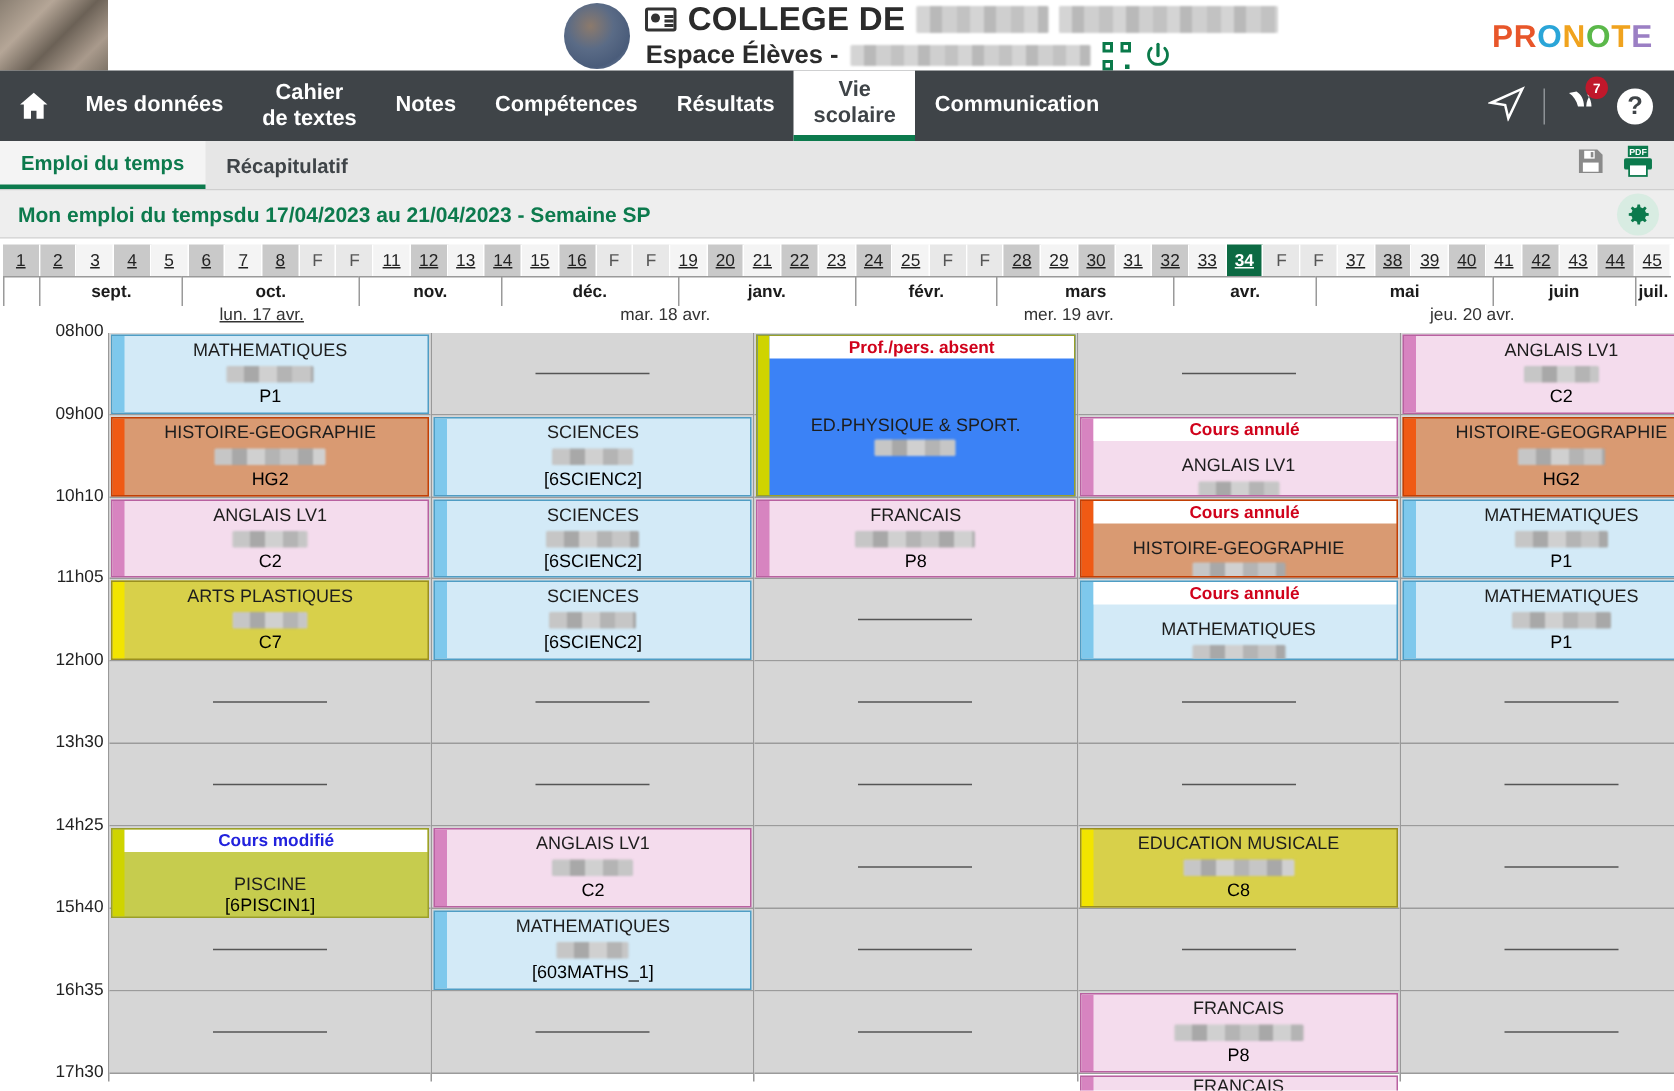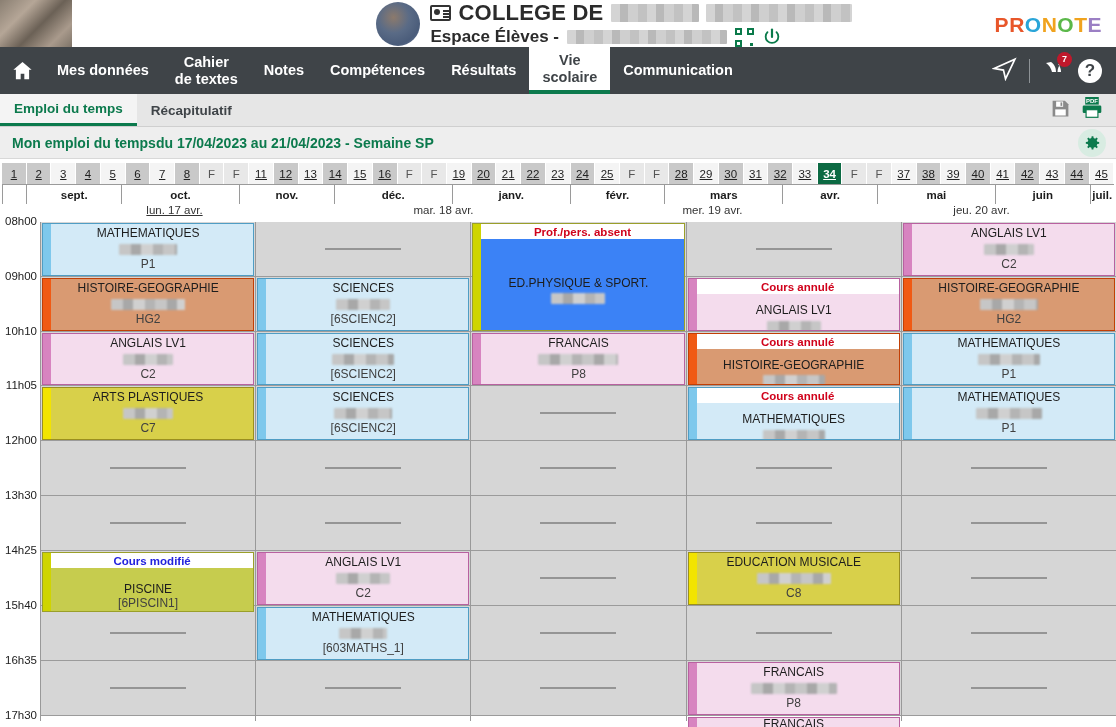--- a/index.html
+++ b/index.html
@@ -170,21 +170,21 @@
   }
 
   
   .dayheader { display:flex; height:18px; padding-left:40px; background:#fff; }
   .day-col-head {
     flex:1 1 0; text-align:center; font-size:11.5px; color:#333;
   }
   .day-col-head.today { text-decoration: underline; }
 
   
-  .grid-wrap { position:relative; height:499px; background:#fff; }
+  .grid-wrap { position:relative; height:499px; background:#fff;margin-left:32px; }
   .time-col {
     position:absolute; left:0; top:0; width:40px; height:100%;
   }
   .time-label {
     position:absolute; right:3px; font-size:11.5px; color:#222;
     transform: translateY(-7px); white-space:nowrap;
   }
   .days-area {
     position:absolute; left:40px; top:0; right:0; height:100%;
     border-left:1px solid #999;
@@ -216,21 +216,21 @@
   }
   .course .accent {
     position:absolute; left:0; top:0; bottom:0; width:8px;
   }
   .course .c-subject { font-size:12px; color:#1d1d1d; line-height:1.15; }
   .course .c-teacher {
     height:11px; width:62%; margin:3px 0;
     background: repeating-linear-gradient(90deg,#c6c6c6 0 12px,#a8a8a8 12px 22px,#d0d0d0 22px 34px,#b4b4b4 34px 44px);
     filter: blur(0.8px); border-radius:1px;
   }
-  .course .c-room { font-size:12px; color:#404040; line-height:1.15; }
+  .course .c-room { font-size:12px; color:#000000; line-height:1.15; }
   .course .c-banner {
     position:absolute; left:8px; right:0; top:0; height:15px;
     background:#ffffff; display:flex; align-items:center; justify-content:center;
     font-size:11.5px; font-weight:bold;
   }
   .course.has-banner .c-body { margin-top:15px; }
   .c-body { display:flex; flex-direction:column; align-items:center; justify-content:center;
             width:100%; height:100%; }
   .banner-cancel { color:#d0021b; }
   .banner-modif { color:#2222dd; }

